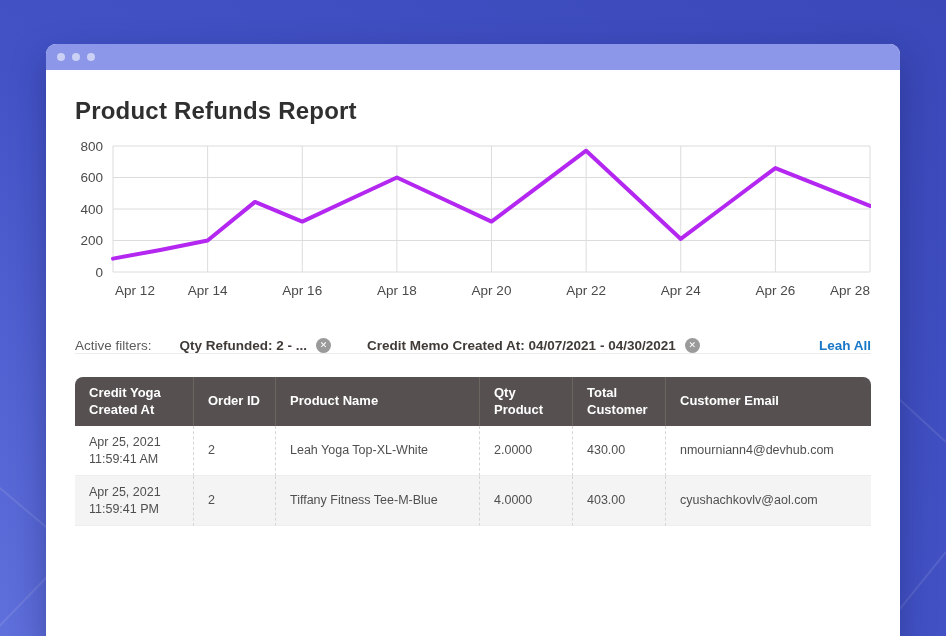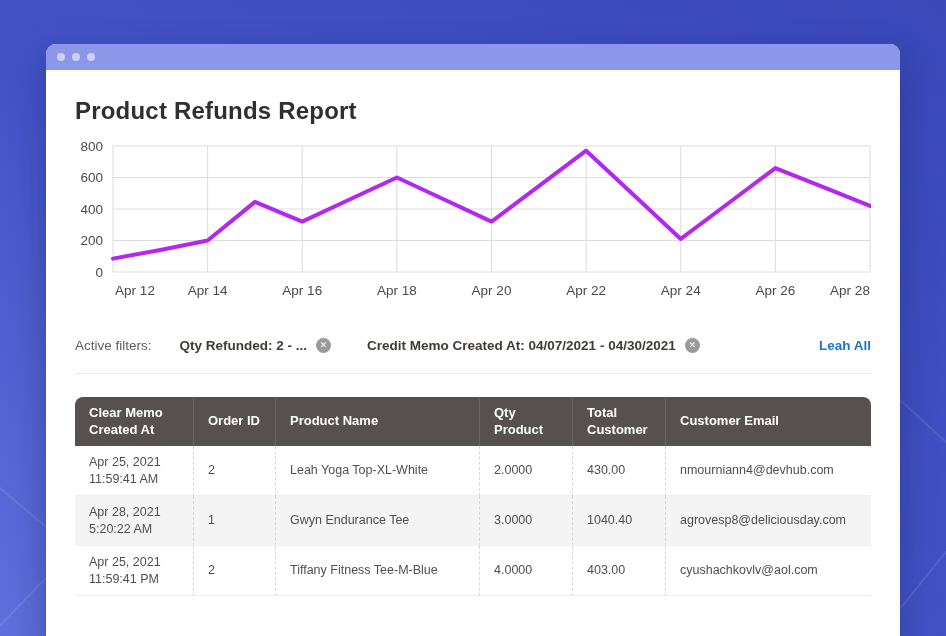--- a/index.html
+++ b/index.html
@@ -43,21 +43,21 @@
     color: #2f2f2f;
     letter-spacing: 0.2px;
   }
 
   .chart-wrap { margin-top: 14px; }
   #chart-svg { display: block; }
 
   .filters-row {
     display: flex; align-items: center;
     margin-top: 35px;
-    padding-bottom: 20px;
+    padding-bottom: 0;
     border-bottom: 1px solid #ececec;
     font-size: 13.5px;
   }
   .filters-label { color: #5c5c5c; margin-right: 28px; }
   .filter-chip {
     display: flex; gap: 9px;
     margin-right: 36px;
     font-weight: 600; color: #403b37;
   }
   .remove-icon {
@@ -182,48 +182,39 @@
       <colgroup>
         <col style="width:118px">
           <col style="width:82px">
           <col style="width:204px">
         <col style="width:93px">
           <col style="width:93px">
           <col style="width:206px">
       </colgroup>
       <thead>
         <tr>
-          <th>Clear Memo Created At</th>
+          <th>Credit Yoga Created At</th>
           <th>Order ID</th>
           <th>Product Name</th>
           <th>Qty Product</th>
           <th>Total Customer</th>
           <th>Customer Email</th>
         </tr>
       </thead>
       <tbody>
         <tr>
           <td class="cell-date">Apr 25, 2021
 11:59:41 AM</td>
           <td>2</td>
           <td>Leah Yoga Top-XL-White</td>
           <td>2.0000</td>
           <td>430.00</td>
           <td>nmourniann4@devhub.com</td>
         </tr>
         <tr>
-          <td class="cell-date">Apr 28, 2021
-5:20:22 AM</td>
-          <td>1</td>
-          <td>Gwyn Endurance Tee</td>
-          <td>3.0000</td>
-          <td>1040.40</td>
-          <td>agrovesp8@deliciousday.com</td>
-        </tr>
-        <tr>
           <td class="cell-date">Apr 25, 2021
 11:59:41 PM</td>
           <td>2</td>
           <td>Tiffany Fitness Tee-M-Blue</td>
           <td>4.0000</td>
           <td>403.00</td>
           <td>cyushachkovlv@aol.com</td>
         </tr>
       </tbody>
     </table>

